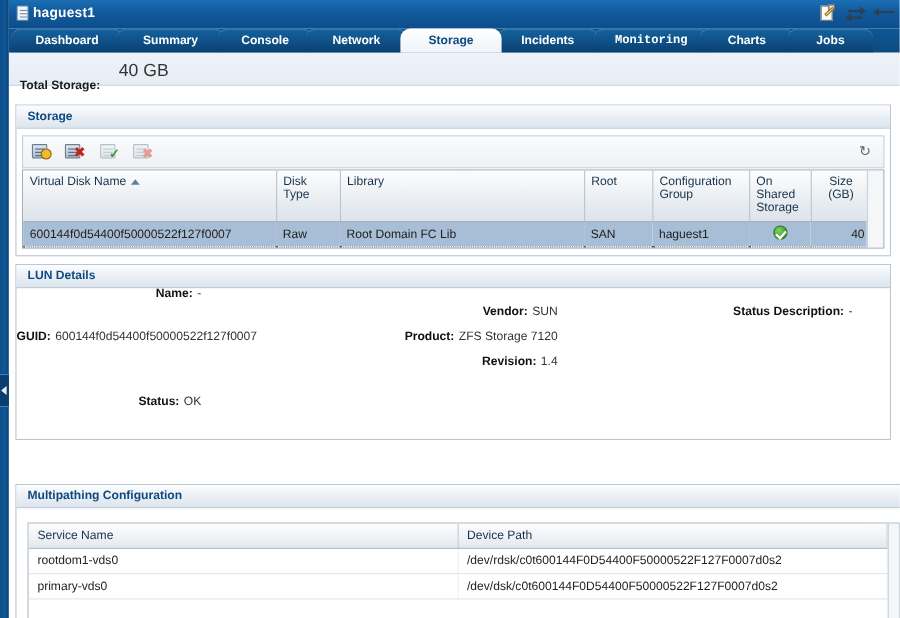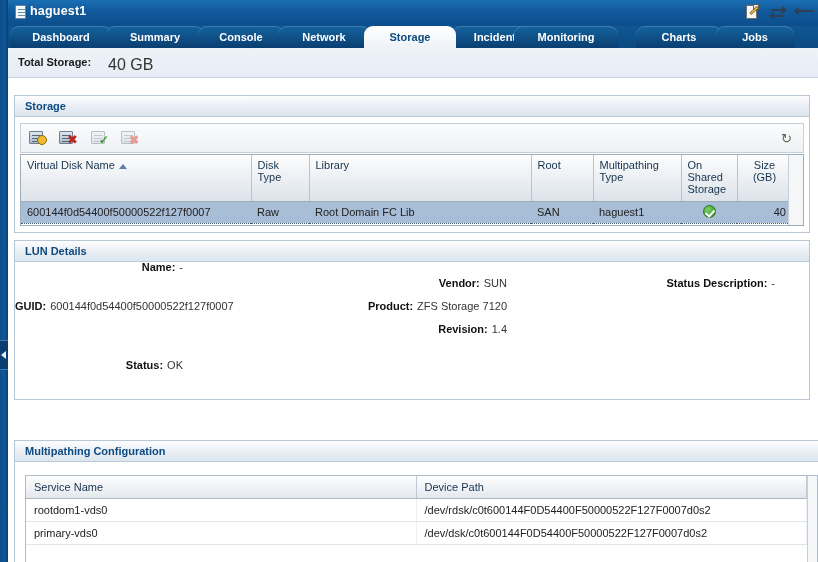--- a/index.html
+++ b/index.html
@@ -121,21 +121,21 @@
   .content {
     position:absolute; left:8px; top:48px; right:0; bottom:0;
     background:#ffffff;
   }
   .summary-bar {
     position:absolute; left:0; top:0; right:0; height:30px;
     background: linear-gradient(to bottom,#eef3f9 0%, #e6edf5 100%);
     border-bottom:1px solid #c3d2e0;
   }
   .summary-label {
-    position:absolute; left:10px; top:8px;
+    position:absolute; left:10px; top:24px;
     font-weight:bold; color:#1a1a1a; font-size:11px;
   }
   .summary-value {
     position:absolute; left:100px; top:8px;
     color:#333; font-size:16px;
   }
 
   
   .panel {
     position:absolute;
@@ -275,21 +275,21 @@
     </span>
   </div>
 
   <div class="tabbar">
     <div class="tab" style="left:2px;   width:102px;">Dashboard</div>
     <div class="tab" style="left:98px;  width:98px;">Summary</div>
     <div class="tab" style="left:190px; width:86px;">Console</div>
     <div class="tab" style="left:270px; width:92px;">Network</div>
     <div class="tab active" style="left:356px; width:92px;">Storage</div>
     <div class="tab" style="left:444px; width:92px;">Incidents</div>
-    <div class="tab" style="left:506px; width:104px;">Monitoring</div>
+    <div class="tab" style="left:532px; width:104px;font-family:Liberation Mono, monospace;">Monitoring</div>
     <div class="tab" style="left:628px; width:86px;">Charts</div>
     <div class="tab" style="left:708px; width:78px;">Jobs</div>
   </div>
 
   <div class="content">
 
     <div class="summary-bar">
       <span class="summary-label">Total Storage:</span>
       <span class="summary-value">40 GB</span>
     </div>
@@ -348,21 +348,21 @@
                 <col style="width:55px">
             </colgroup>
             <thead>
               <tr>
                 <th style="height:46px">
                   <span>Virtual Disk Name</span><span class="sort-arrow"></span>
                 </th>
                 <th>Disk Type</th>
                 <th>Library</th>
                 <th>Root</th>
-                <th>Multipathing Type</th>
+                <th>Configuration Group</th>
                 <th>On Shared Storage</th>
                 <th class="num">Size (GB)</th>
               </tr>
             </thead>
             <tbody>
               <tr class="selected">
                 <td>600144f0d54400f50000522f127f0007</td>
                 <td>Raw</td>
                 <td>Root Domain FC Lib</td>
                 <td>SAN</td>

